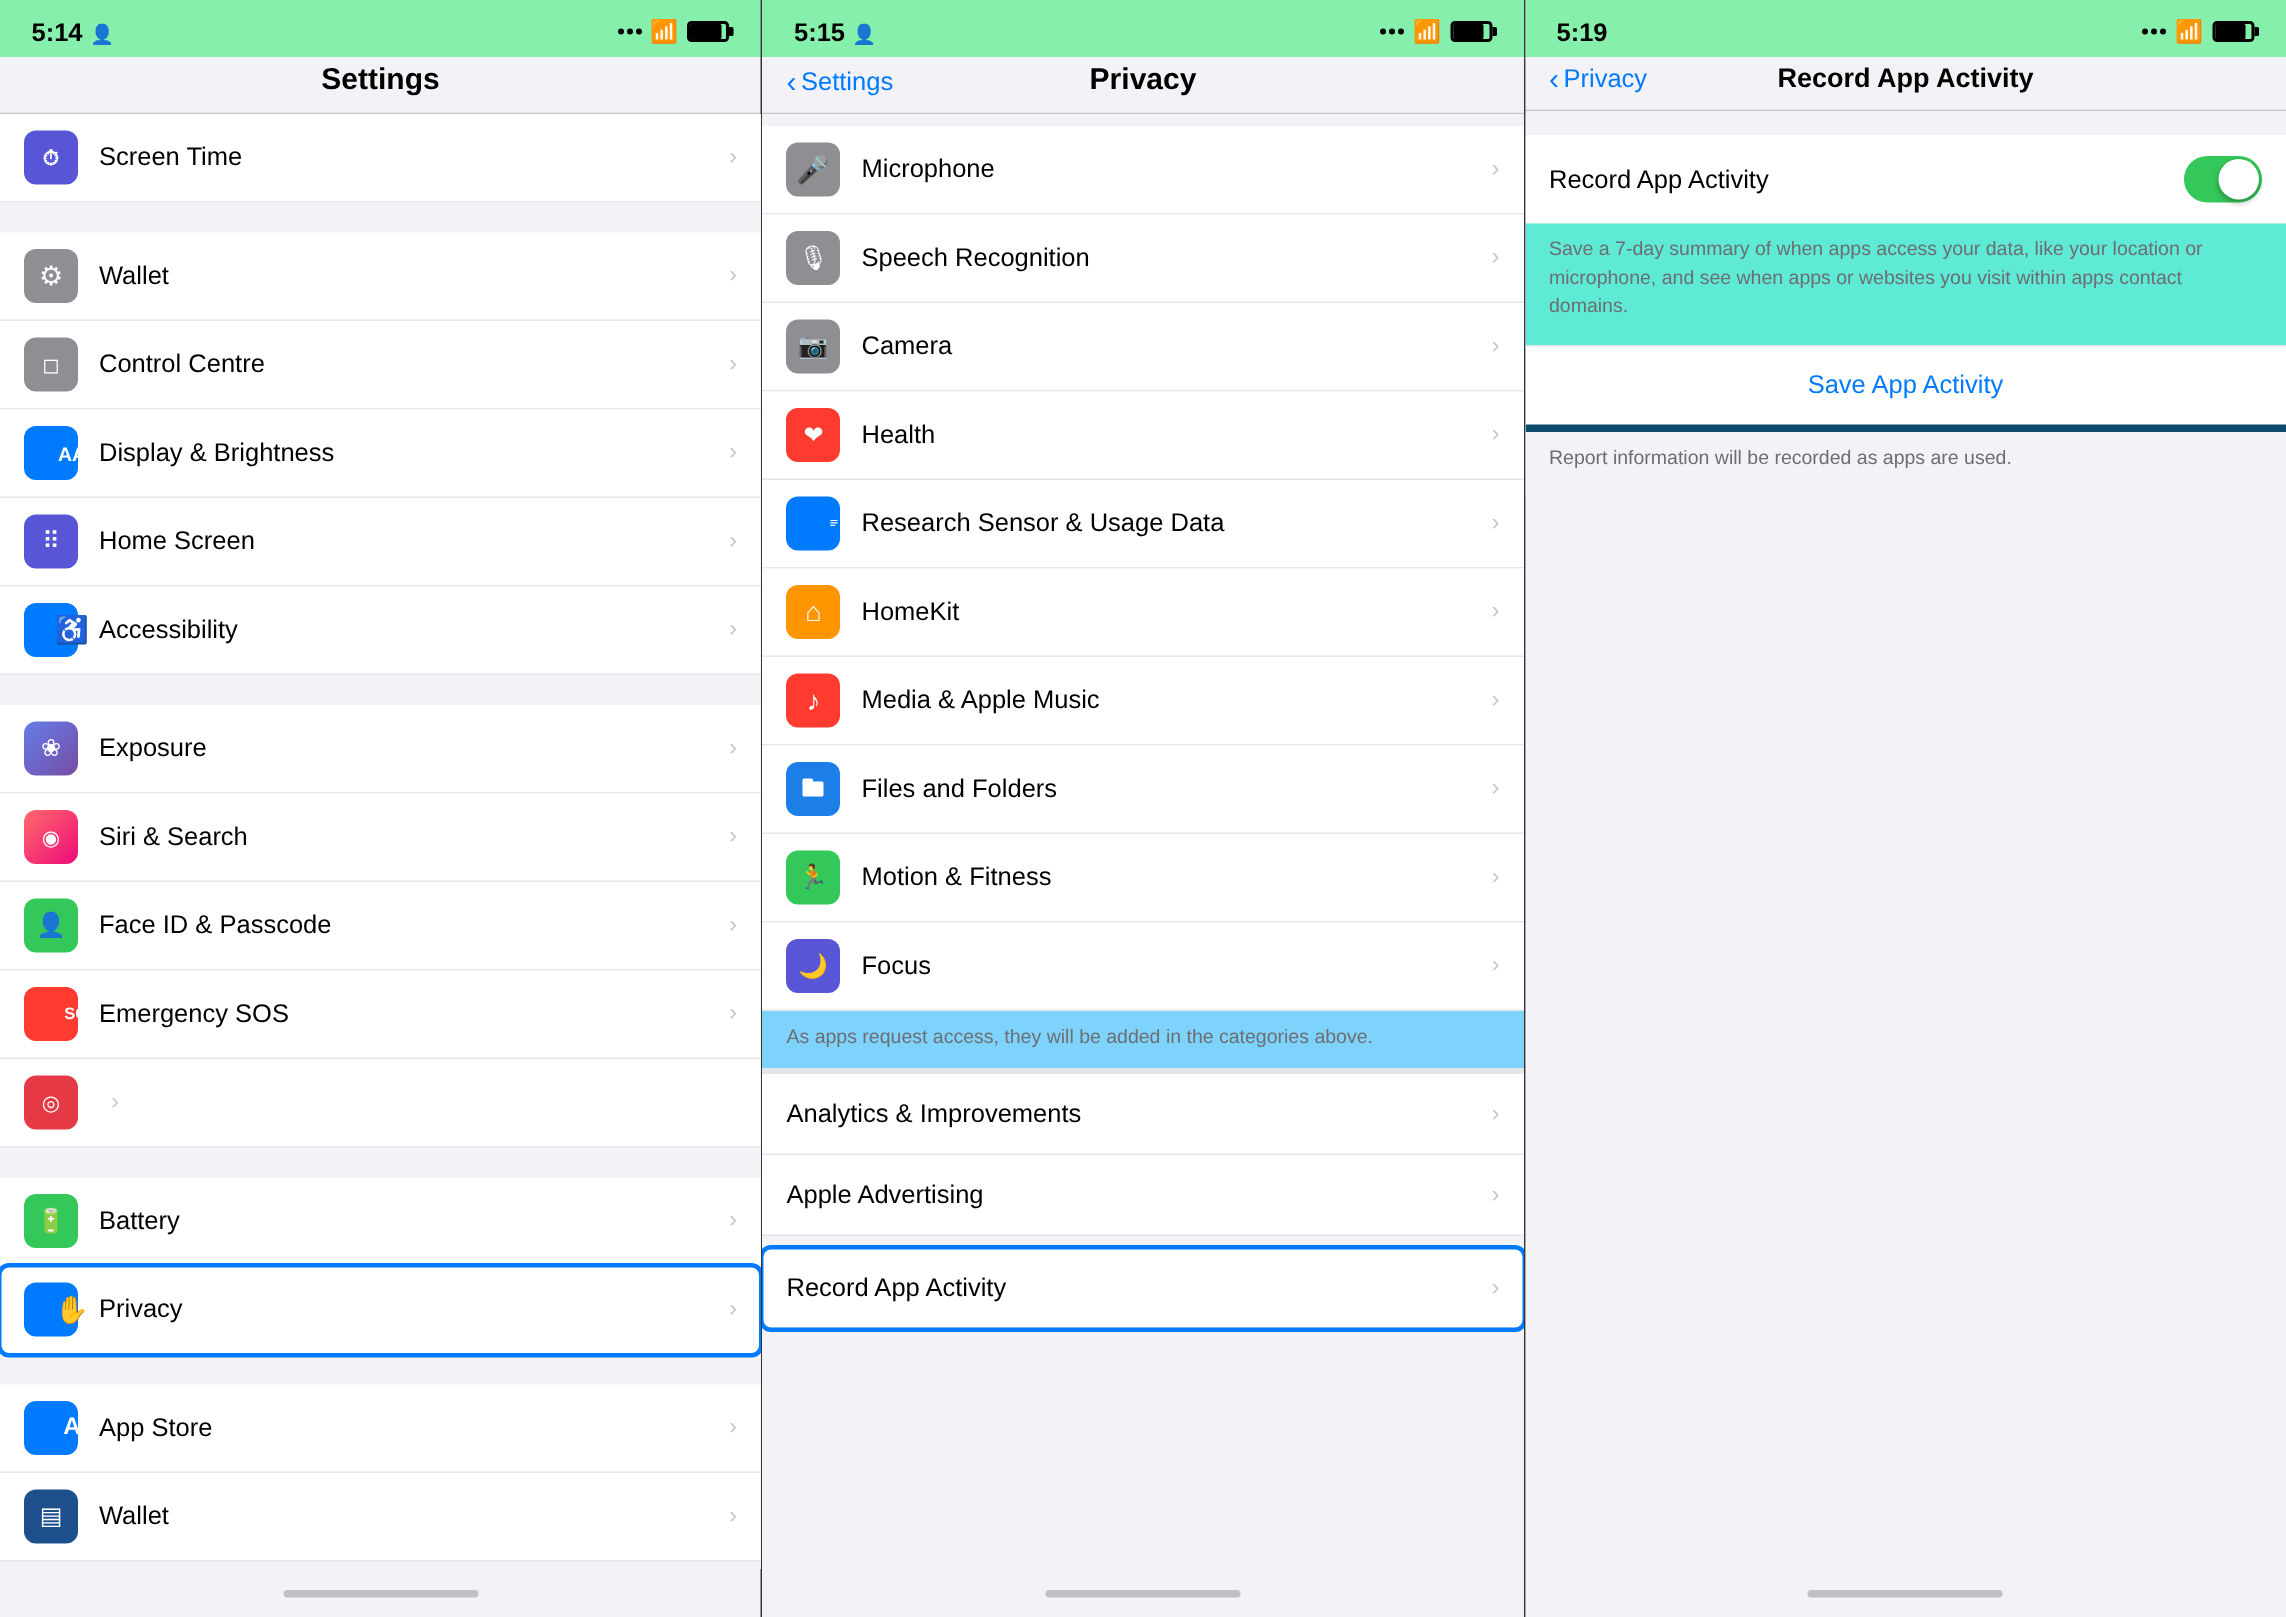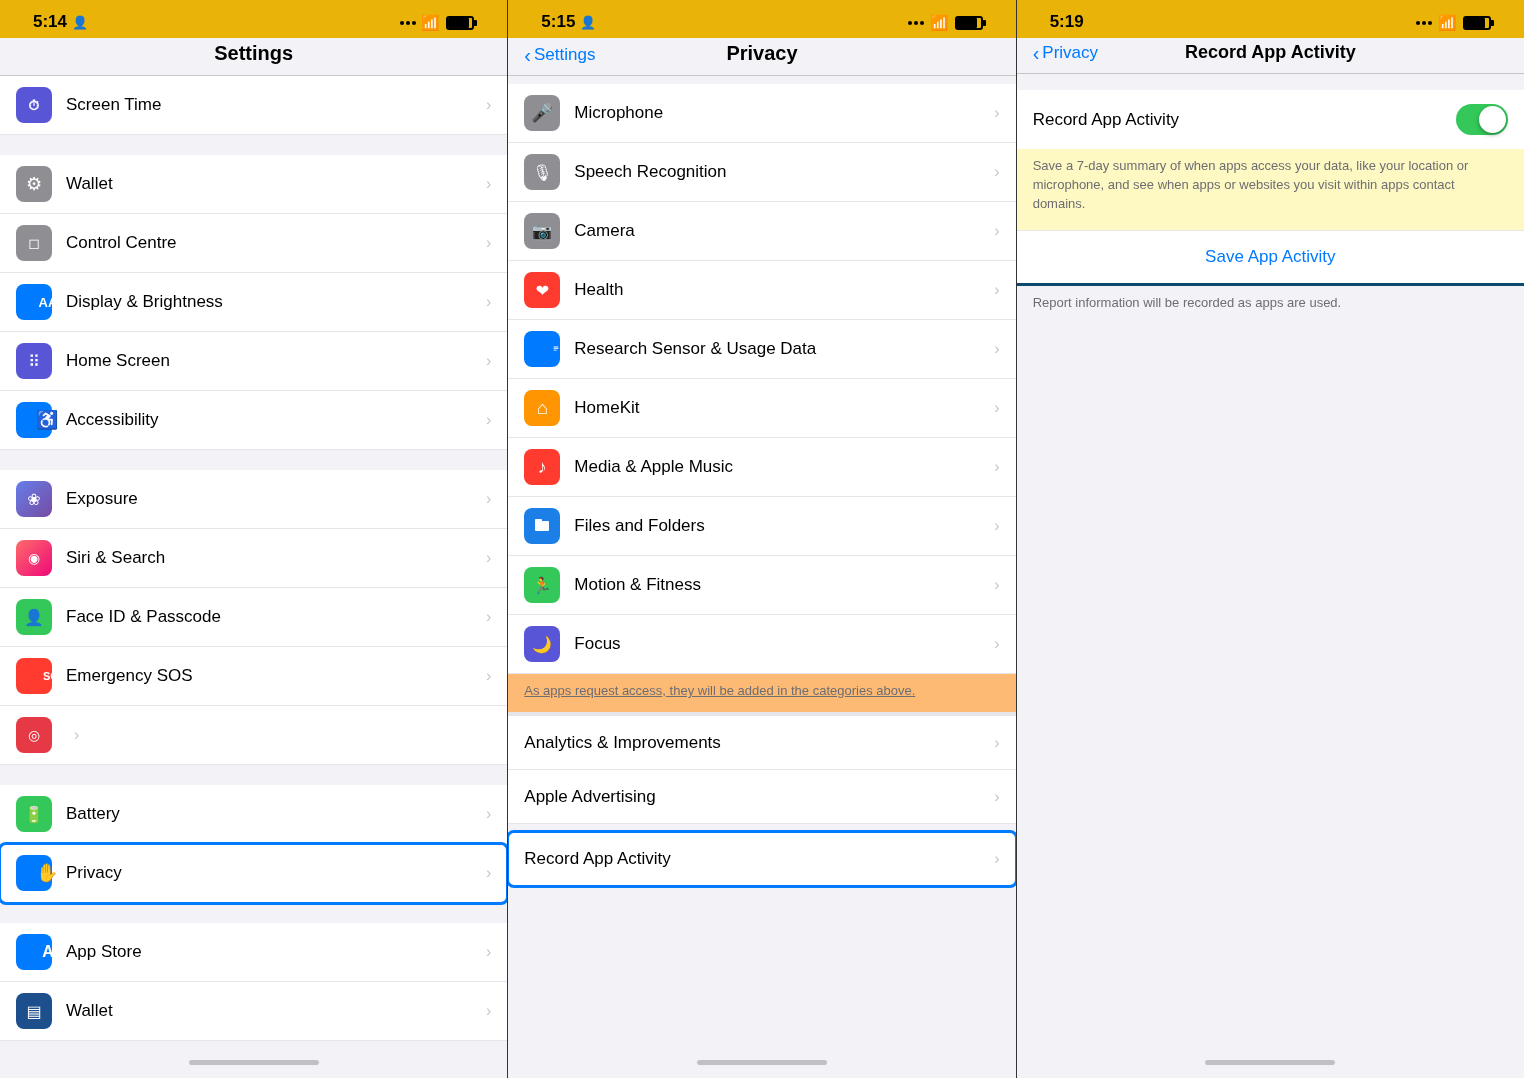--- a/index.html
+++ b/index.html
@@ -22,24 +22,24 @@
       position: relative;
       overflow: hidden;
     }
     .phone-panel + .phone-panel {
       border-left: 1px solid #333;
     }
 
     
     .status-bar {
       display: flex;
-      align-items: flex-end;
+      align-items: flex-start;
       justify-content: space-between;
-      padding: 12px 33px 6px;
-      background: #eab308;
+      padding: 12px 21px 6px;
+      background: #86efac;
       flex-shrink: 0;
     }
     .status-time {
       font-size: 17px;
       font-weight: 600;
       color: #000;
       display: flex;
       align-items: center;
       gap: 5px;
     }
@@ -170,23 +170,22 @@
       outline-offset: -1px;
       border-radius: 6px;
       z-index: 1;
     }
 
     
     .section-note {
       font-size: 13px;
       color: #6d6d72;
       padding: 8px 16px 12px;
-      background: #fdba74;
+      background: #7dd3fc;
       line-height: 1.4;
-      text-decoration: underline;
     }
 
     
     .panel3-content {
       flex: 1;
       background: #f2f2f7;
       overflow-y: auto;
     }
     .toggle-row {
       display: flex;
@@ -216,31 +215,31 @@
       background: #fff;
       position: absolute;
       top: 2px;
       right: 2px;
       box-shadow: 0 2px 4px rgba(0,0,0,0.3);
     }
     .toggle-description {
       font-size: 13px;
       color: #6d6d72;
       padding: 8px 16px 16px;
-      background: #fef9c3;
+      background: #5eead4;
       line-height: 1.45;
     }
     .save-activity-row {
       background: #fff;
       padding: 16px;
       display: flex;
       align-items: center;
       justify-content: center;
       border-top: 1px solid #e5e5ea;
-      border-bottom: 3px solid #0c4a6e;
+      border-bottom: 5px solid #0c4a6e;
     }
     .save-activity-label {
       font-size: 17px;
       color: #007aff;
     }
     .save-activity-note {
       font-size: 13px;
       color: #6d6d72;
       padding: 8px 16px 16px;
       background: #f2f2f7;

